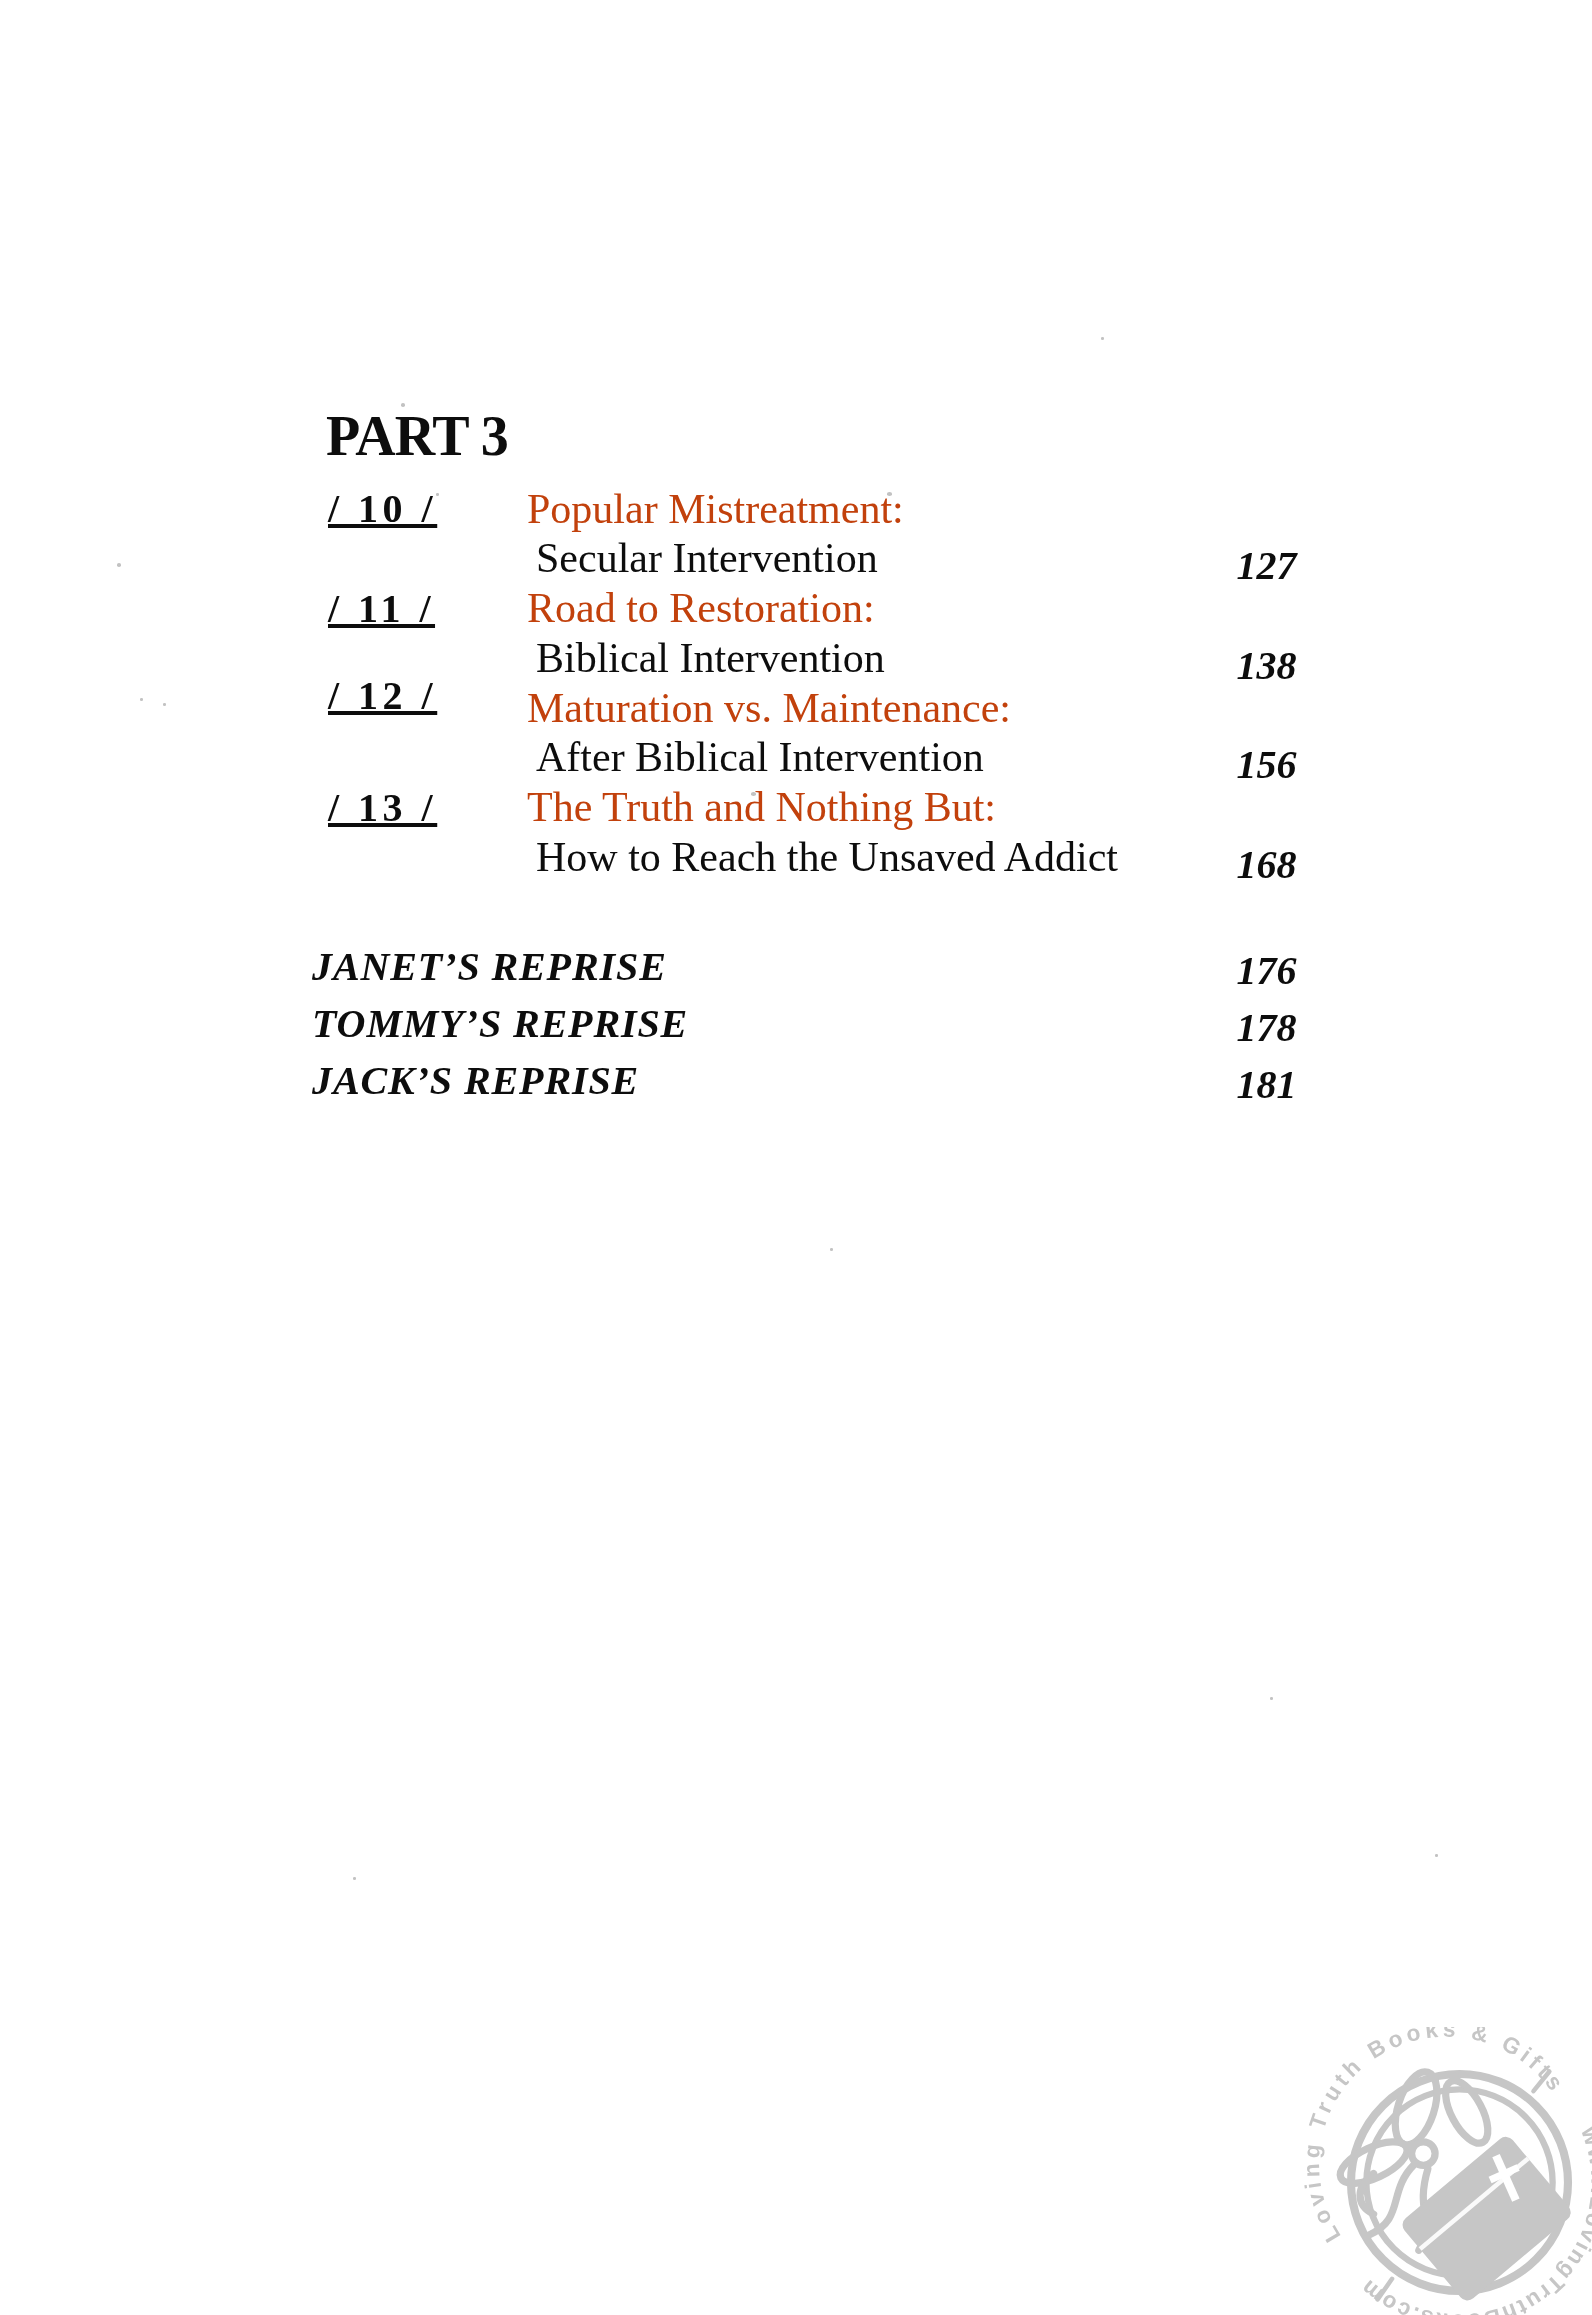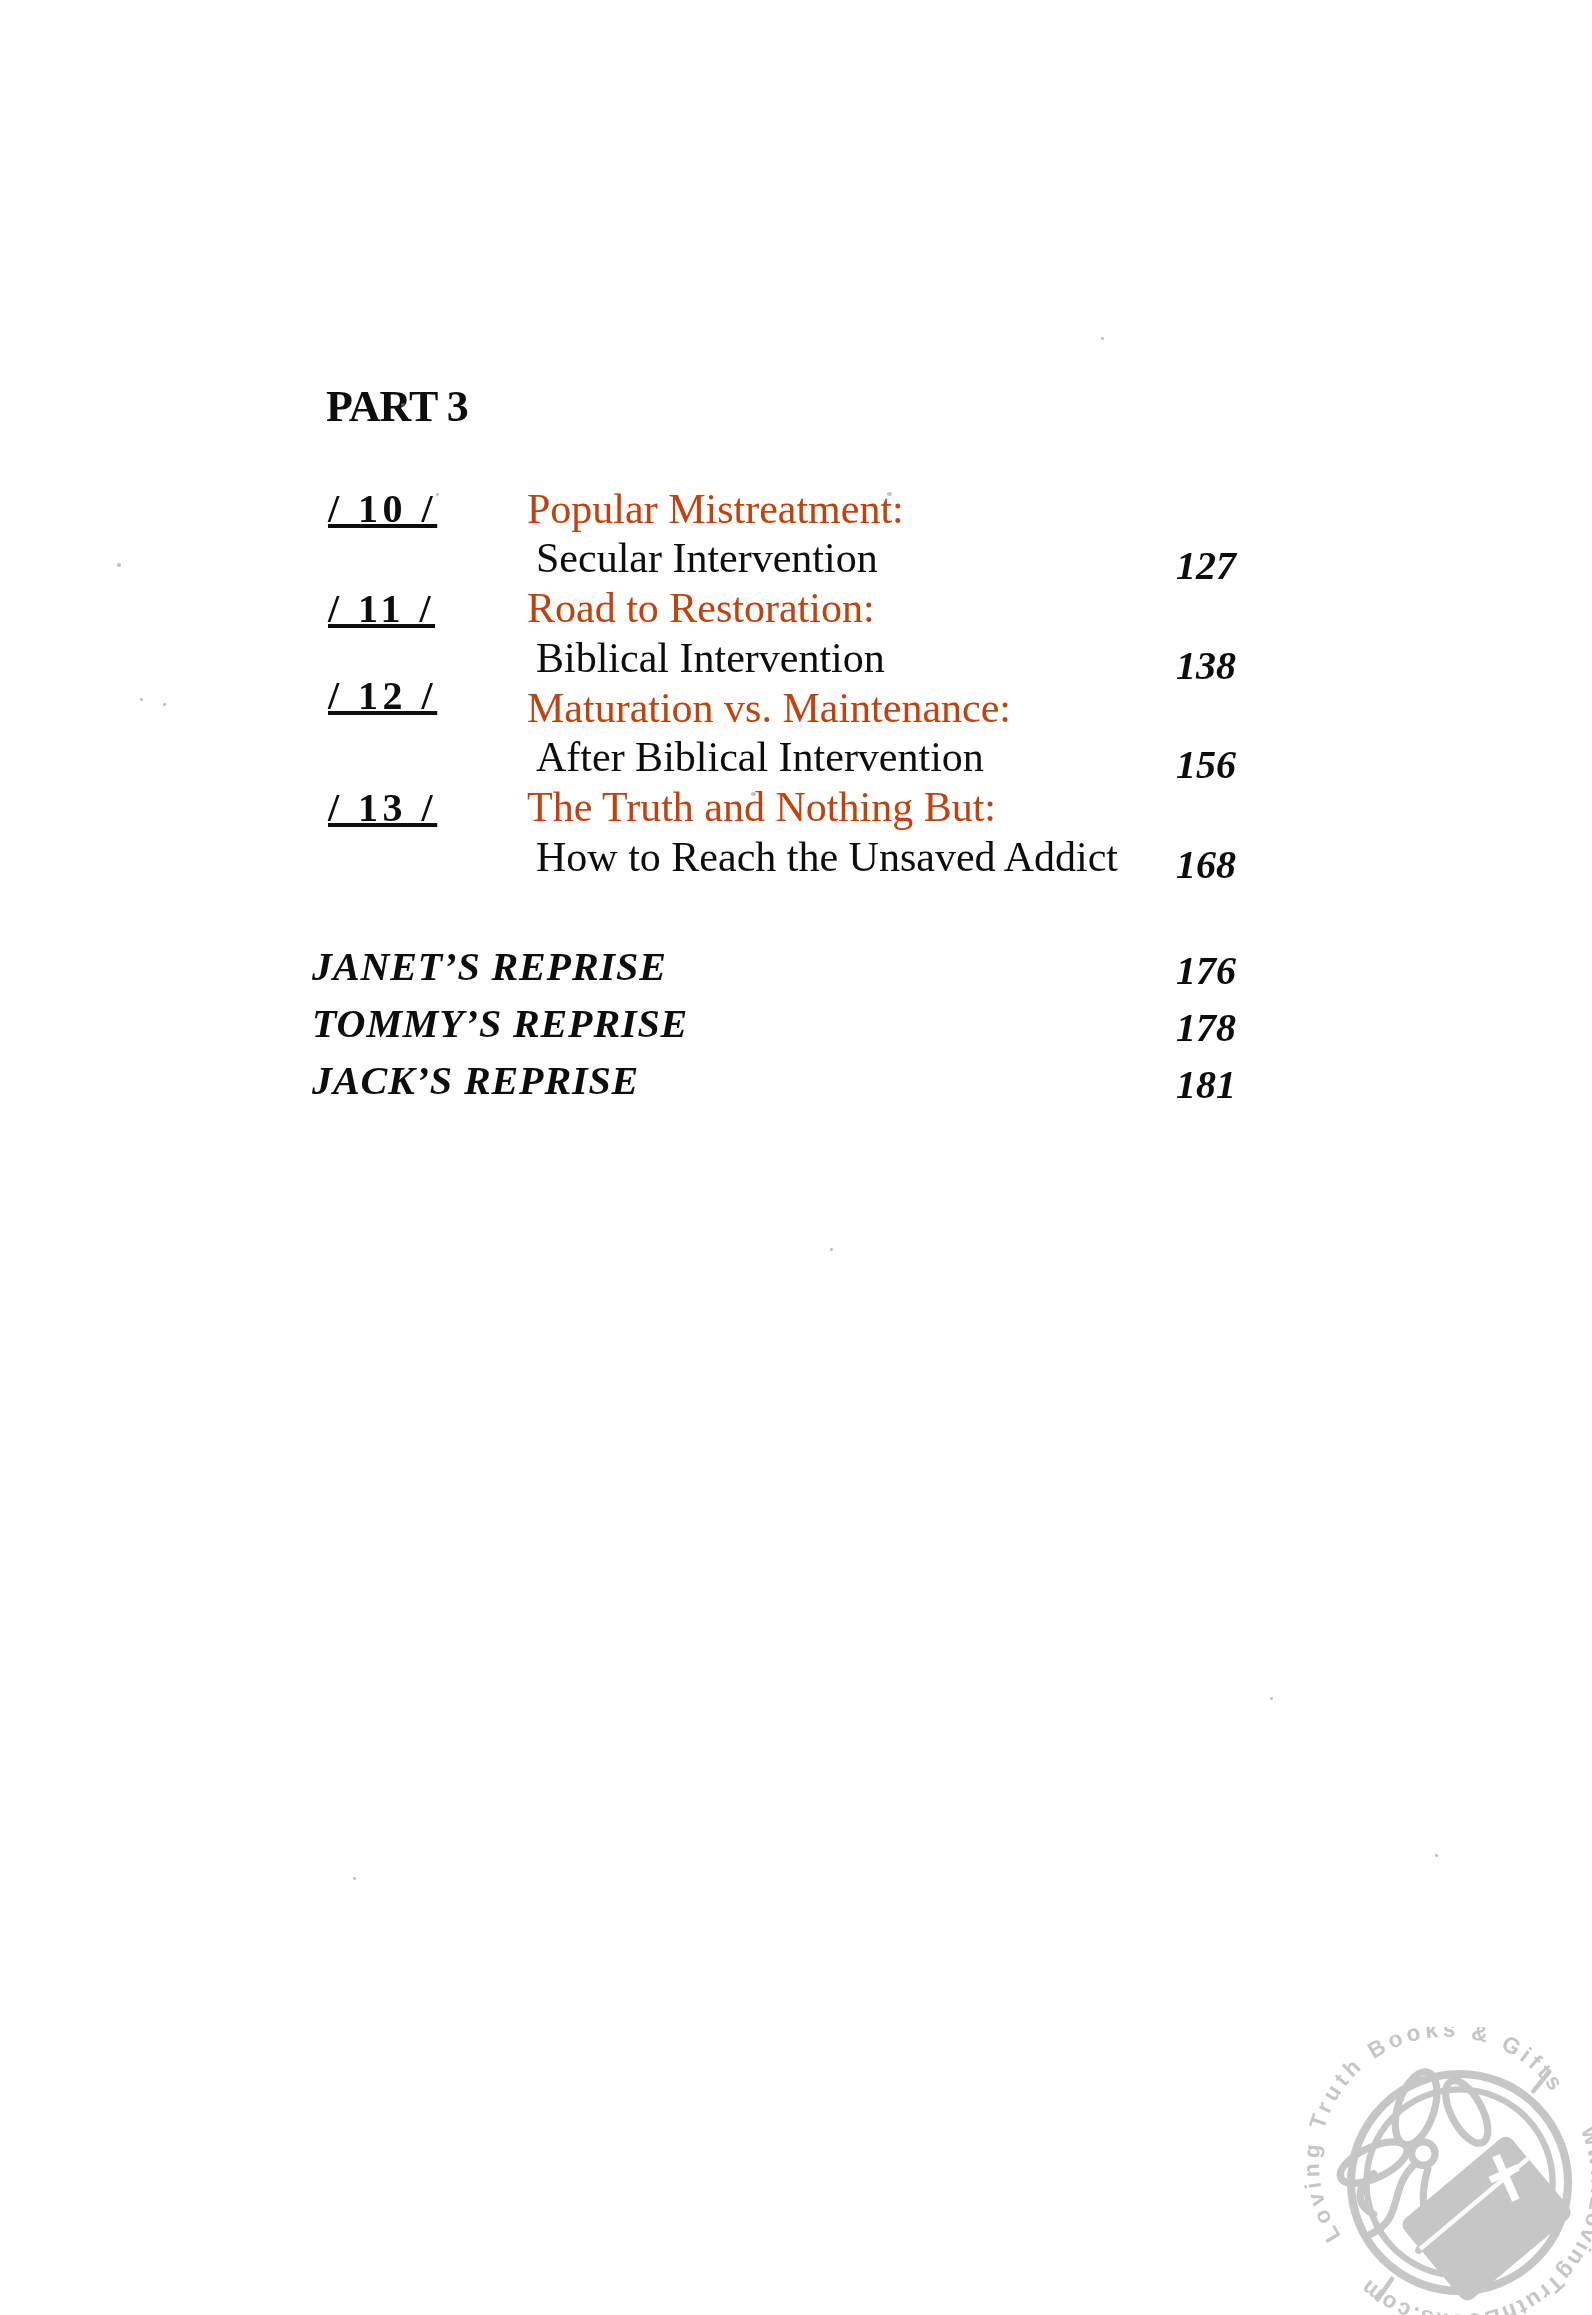--- a/index.html
+++ b/index.html
@@ -6,33 +6,33 @@
   body{
     width:1592px;height:2316px;
     background:#ffffff;
     position:relative;
     overflow:hidden;
     font-family:"Liberation Serif", serif;
     color:#111;
   }
   .abs{position:absolute;line-height:1;}
   .part-heading{
-    left:326px;top:385px;
-    font-size:44px;font-weight:700;letter-spacing:-0.9px;
+    left:326px;top:408px;
+    font-size:56px;font-weight:700;letter-spacing:-0.9px;
     color:#0d0d0d;
   }
   .ch-num{
     left:328px;width:136px;
     font-size:40px;font-weight:700;letter-spacing:4.5px;
     color:#0d0d0d;white-space:nowrap;text-decoration:underline;
   }
   .ch-line1{left:527px;font-size:42px;white-space:nowrap;color:#c2410c;text-align:right;}
   .ch-line2{left:536px;font-size:42px;white-space:nowrap;color:#0d0d0d;}
   .pagenum{
-    left:1176px;width:181px;text-align:left;
+    left:1176px;width:181px;text-align:center;
     font-size:40px;font-style:italic;font-weight:600;
     color:#0d0d0d;
   }
   .reprise{
     left:312px;font-size:40px;font-style:italic;font-weight:600;
     letter-spacing:0.9px;white-space:nowrap;color:#0d0d0d;
   }
   .speck{position:absolute;background:#8f8f8f;border-radius:50%;opacity:.55;}
   .watermark{position:absolute;left:1304px;top:2027px;width:311px;height:311px;}
   :root{--wm:#c6c6c6;}

